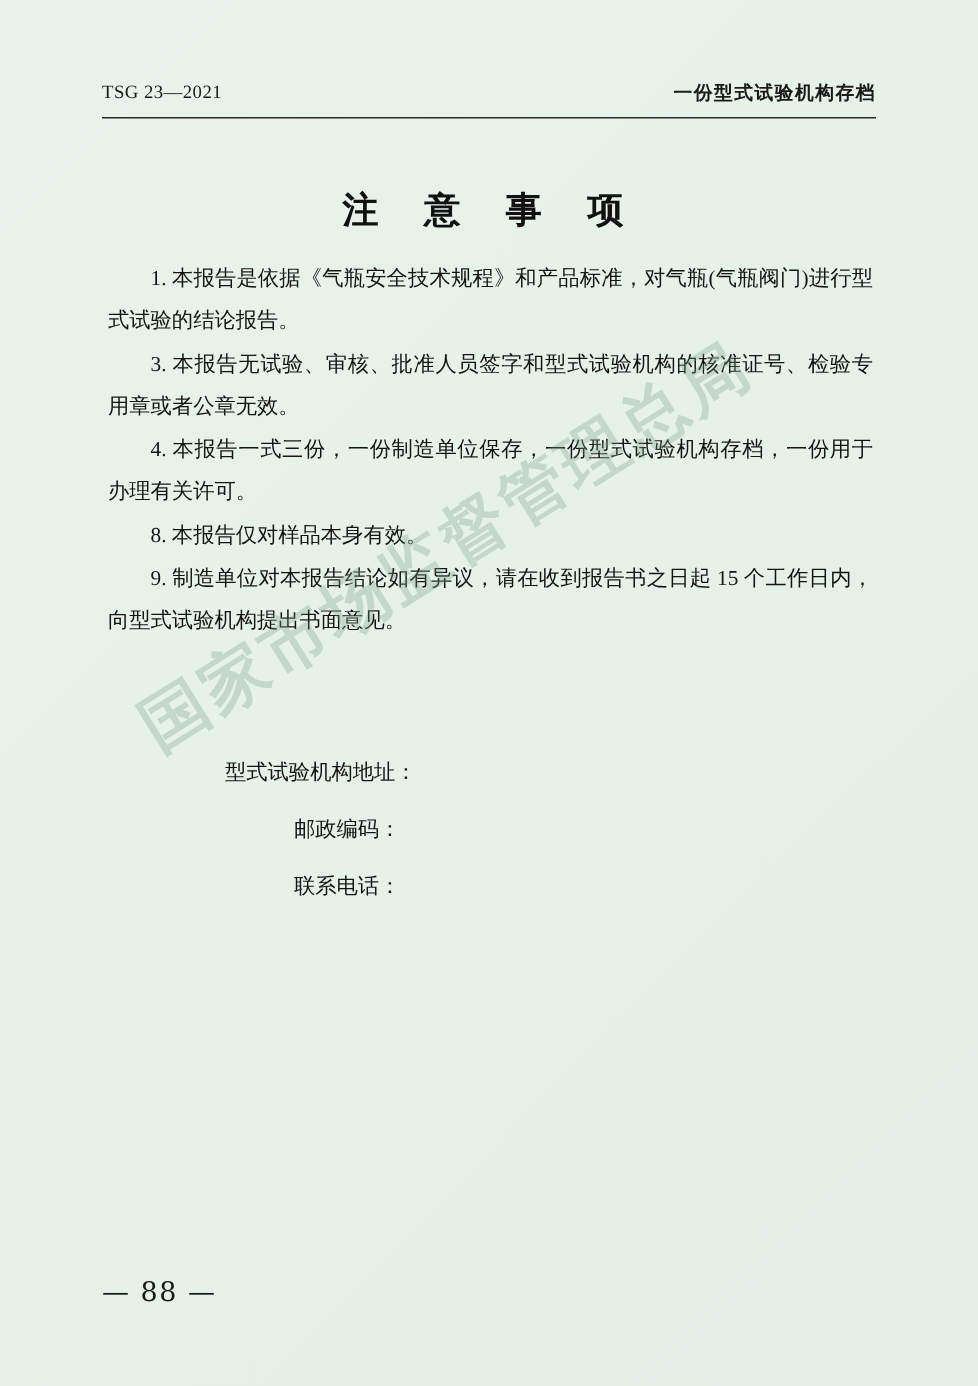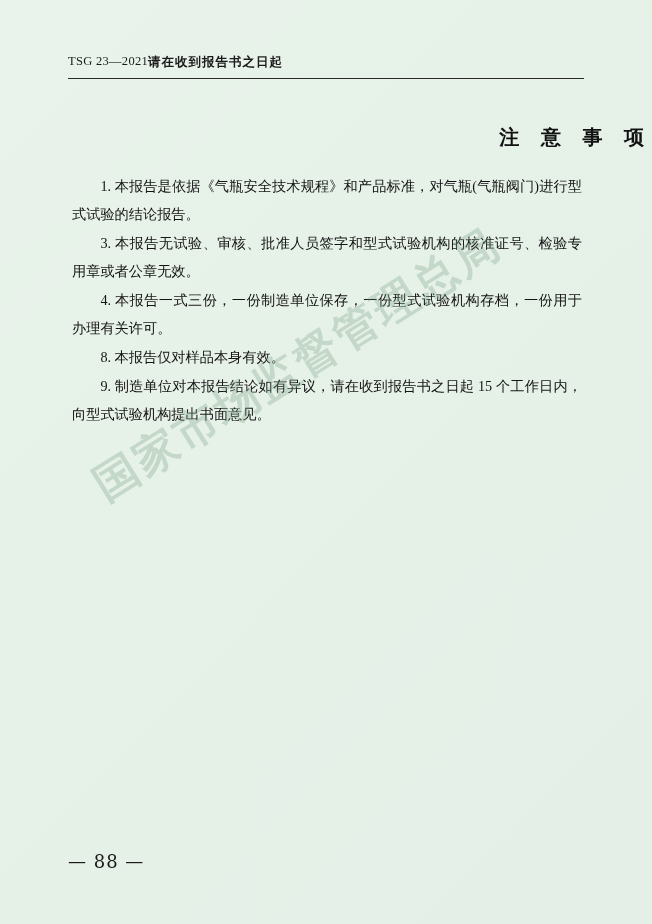--- a/index.html
+++ b/index.html
@@ -22,21 +22,21 @@
     background: linear-gradient(135deg, #e9f3eb 0%, #e6f1e8 40%, #e4f0e7 100%);
   }
   
   .header {
     position: absolute;
     left: 68px;
     right: 68px;
     top: 54px;
     height: 24px;
     display: flex;
-    justify-content: flex-start;
+    justify-content: space-between;
     align-items: flex-start;
     font-size: 12.5px;
     color: #1a1a1a;
     letter-spacing: 0.3px;
   }
   .header-left {
     font-family: "Liberation Serif", serif;
   }
   .header-right {
     font-family: "DejaVu Serif", serif;
@@ -51,24 +51,24 @@
     top: 78px;
     height: 0;
     border-top: 1px solid #2a2a2a;
   }
   
   .title {
     position: absolute;
     left: 0;
     right: 0;
     top: 124px;
-    text-align: right;
-    font-family: Liberation Sans, sans-serif;
+    text-align: center;
+    font-family: Liberation Mono, monospace;
     font-weight: 700;
-    font-size: 20px;
+    font-size: 24px;
     letter-spacing: 8px;
     color: #111;
   }
   
   .content {
     position: absolute;
     left: 72px;
     right: 70px;
     top: 172px;
     font-size: 14.2px;
@@ -122,32 +122,37 @@
     user-select: none;
   }
 </style>
 </head>
 <body>
 
 <div class="page">
 
   <div class="header">
     <span class="header-left">TSG 23—2021</span>
-    <span class="header-right">请在收到报告书之日起</span>
+    <span class="header-right">一份型式试验机构存档</span>
   </div>
   <div class="header-rule"></div>
 
   <div class="title">注 意 事 项</div>
 
   <div class="content">
     <p class="para">1. 本报告是依据《气瓶安全技术规程》和产品标准，对气瓶(气瓶阀门)进行型式试验的结论报告。</p>
     <p class="para">3. 本报告无试验、审核、批准人员签字和型式试验机构的核准证号、检验专用章或者公章无效。</p>
     <p class="para">4. 本报告一式三份，一份制造单位保存，一份型式试验机构存档，一份用于办理有关许可。</p>
     <p class="para">8. 本报告仅对样品本身有效。</p>
     <p class="para">9. 制造单位对本报告结论如有异议，请在收到报告书之日起 15 个工作日内，向型式试验机构提出书面意见。</p>
   </div>
 
   <div class="watermark">国家市场监督管理总局</div>
 
+  <div class="footer-block">
+    <div class="fb-line-1">型式试验机构地址：</div>
+    <div class="fb-line-2">邮政编码：</div>
+    <div class="fb-line-3">联系电话：</div>
+  </div>
 
   <div class="pagenum">— 88 —</div>
 
 </div>
 
 </body></html>

